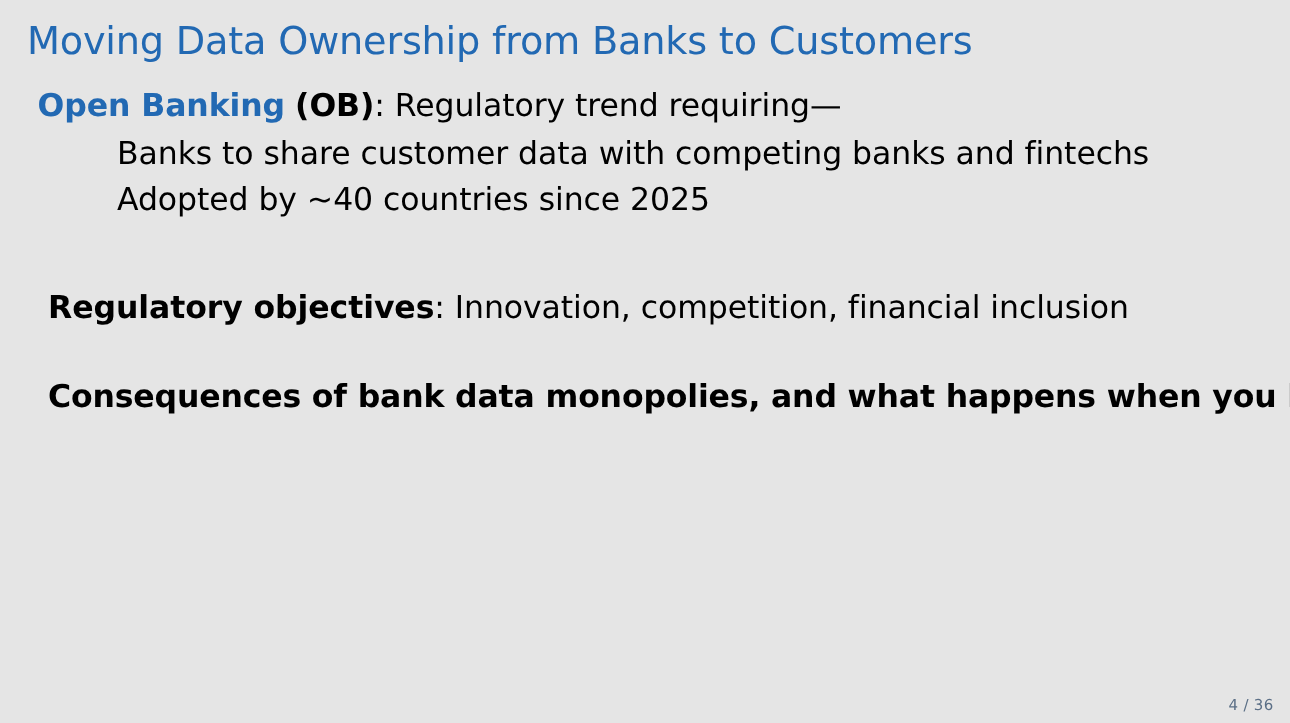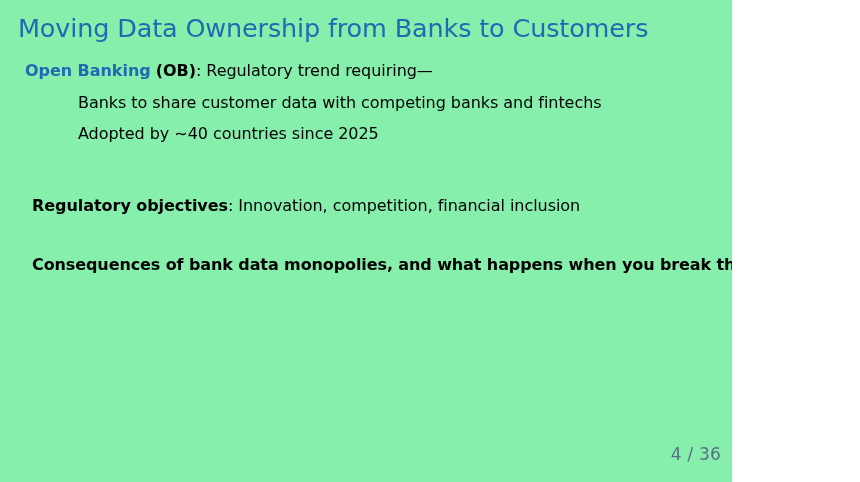--- a/index.html
+++ b/index.html
@@ -5,23 +5,23 @@
   html, body {
     margin: 0;
     padding: 0;
     background: #ffffff;
   }
   body {
     font-family: "DejaVu Sans", sans-serif;
   }
   #slide {
     position: relative;
-    width: 732px;
+    width: 860px;
     height: 482px;
-    background: #86efac;
+    background: #e5e5e5;
     overflow: hidden;
   }
 
   
   #slide-title {
     position: absolute;
     left: 18px;
     top: 13px;
     font-size: 25.5px;
     font-weight: 400;
@@ -33,21 +33,21 @@
   
   #body-block {
     position: absolute;
     left: 0;
     top: 55px;
     width: 860px;
   }
 
   .line {
     color: #000000;
-    font-size: 16px;
+    font-size: 21px;
     line-height: 31.6px;
     white-space: nowrap;
     letter-spacing: -0.05px;
   }
   .level-1 { padding-left: 25px; }
   .level-2 { padding-left: 78px; }
   .level-0 { padding-left: 32px; }
 
   .bold   { font-weight: 700; }
   .accent { color: #2269b3; font-weight: 700; }
@@ -57,22 +57,22 @@
 
   .conclusion {
     font-weight: 700;
     letter-spacing: -0.1px;
   }
 
   
   #page-number {
     position: absolute;
     right: 11px;
-    bottom: 18px;
-    font-size: 17px;
+    bottom: 6px;
+    font-size: 10px;
     color: #5b6f86;
     letter-spacing: 0.2px;
     white-space: nowrap;
   }
 </style>
 </head>
 <body>
 
 <div id="slide">
 

